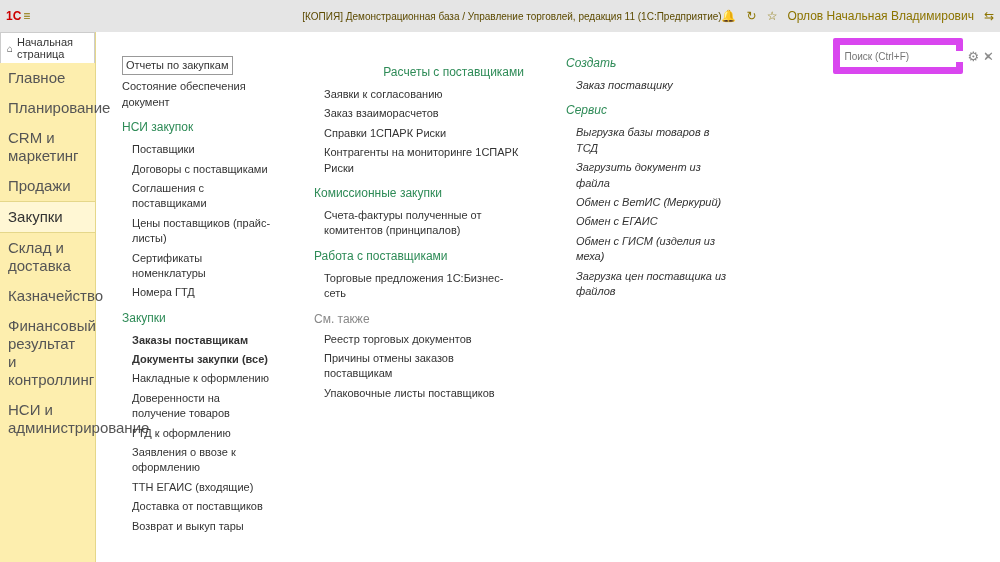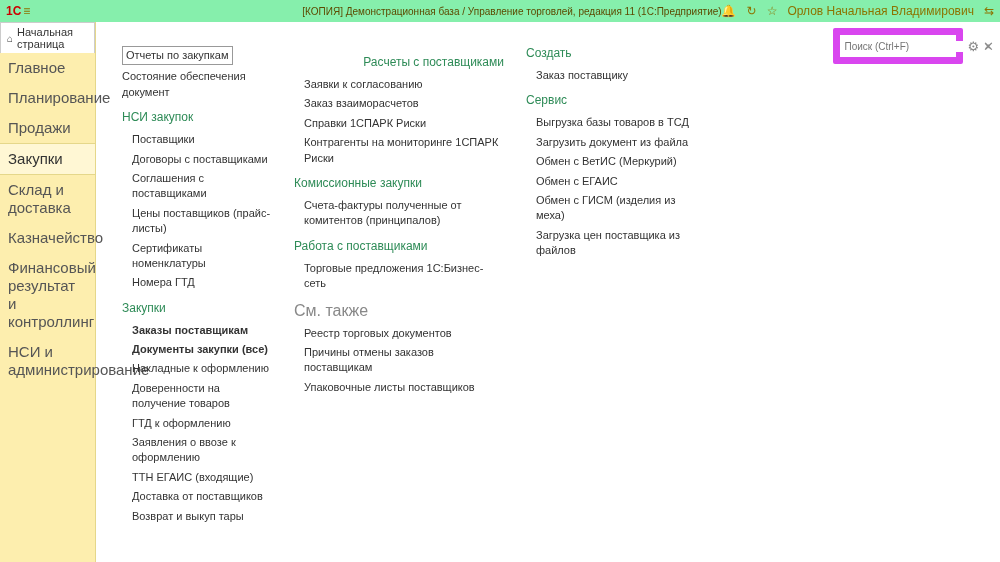--- a/index.html
+++ b/index.html
@@ -1,46 +1,46 @@
 <!DOCTYPE html>
 <html><head>
 <meta charset="utf-8">
 <style>
   * { box-sizing: border-box; margin: 0; padding: 0; }
   body { font-family: Arial, sans-serif; font-size: 11px; background: #fff; width: 1000px; height: 562px; overflow: hidden; }
-  .titlebar { height: 22px; background: #86efac; display: flex; align-items: center; padding: 0 6px; color: #5c4a00; font-size: 10px; }
+  .titlebar { height: 32px; background: #e5e5e5; display: flex; align-items: center; padding: 0 6px; color: #5c4a00; font-size: 10px; }
   .titlebar .logo { color: #c00; font-weight: bold; margin-right: 2px; font-size: 12px; }
   .titlebar .menu-icon { margin-right: 6px; font-size: 12px; color: #8c7400; cursor: pointer; }
   .titlebar .title { flex: 1; text-align: right; }
   .titlebar .right-icons { display: flex; gap: 10px; align-items: center; }
   .titlebar .right-icons span { cursor: pointer; color: #8c7400; font-size: 12px; }
   .titlebar .user { color: #5c4a00; font-size: 10px; cursor: pointer; }
   .body-wrap { display: flex; height: 546px; }
   .sidebar { width: 96px; background: #fdeeae; border-right: 1px solid #e5d78a; display: flex; flex-direction: column; }
   .tab-home { background: #fff; border: 1px solid #ccc; border-bottom: none; display: flex; align-items: center; padding: 3px 6px; gap: 4px; font-size: 11px; color: #333; margin-bottom: 0; }
   .tab-home .home-icon { font-size: 10px; }
   .sidebar-item { padding: 6px 8px; color: #555; cursor: pointer; font-size: 15px; line-height: 1.2; }
   .sidebar-item.active { background: #fff7d4; color: #333; border-top: 1px solid #e5d78a; border-bottom: 1px solid #e5d78a; }
   .content { flex: 1; position: relative; padding: 4px 8px; }
   .topbar { position: absolute; top: 6px; right: 6px; display: flex; align-items: center; gap: 4px; }
   .search-box { display: flex; align-items: center; border: 7px solid #d946ef; border-radius: 2px; height: 36px; width: 130px; background: #fff; }
   .search-box input { border: none; outline: none; flex: 1; font-size: 10px; padding: 0 4px; color: #999; }
   .search-box .clear-x { color: #999; padding: 0 4px; cursor: pointer; font-size: 10px; }
   .topbar .icon-btn { color: #888; font-size: 13px; cursor: pointer; }
-  .columns { display: flex; gap: 22px; padding: 20px 10px 10px 18px; }
+  .columns { display: flex; gap: 42px; padding: 20px 10px 10px 18px; }
   .col { display: flex; flex-direction: column; }
   .col1 { width: 150px; }
   .col2 { width: 210px; }
-  .col3 { width: 165px; }
+  .col3 { width: 165px; font-style: italic; }
   .section-title { color: #2e8b57; font-size: 12px; margin: 8px 0 6px 0; cursor: pointer; }
   .link-item { color: #333; font-size: 11px; padding: 2px 0 2px 10px; cursor: pointer; line-height: 1.4; }
   .link-item.bold { font-weight: bold; }
   .link-item.top-pad { padding-left: 0; }
   .link-item.boxed { border: 1px solid #999; padding: 1px 3px; display: inline-block; margin-left: 0; }
-  .gray-label { color: #888; font-size: 16px; margin: 8px 0 4px 0; }
+  .gray-label { color: #888; font-size: 12px; margin: 8px 0 4px 0; }
 </style>
 </head>
 <body>
 
 <div class="titlebar">
   <span class="logo">1С</span>
   <span class="menu-icon">≡</span>
   <span class="title">[КОПИЯ] Демонстрационная база / Управление торговлей, редакция 11  (1С:Предприятие)</span>
   <div class="right-icons">
     <span>🔔</span>
@@ -52,20 +52,21 @@
 </div>
 
 <div class="body-wrap">
   <div class="sidebar">
     <div class="tab-home">
       <span class="home-icon">⌂</span>
       <span>Начальная страница</span>
     </div>
     <div class="sidebar-item">Главное</div>
     <div class="sidebar-item">Планирование</div>
+    <div class="sidebar-item">CRM и маркетинг</div>
     <div class="sidebar-item">Продажи</div>
     <div class="sidebar-item active">Закупки</div>
     <div class="sidebar-item">Склад и доставка</div>
     <div class="sidebar-item">Казначейство</div>
     <div class="sidebar-item">Финансовый результат и контроллинг</div>
     <div class="sidebar-item">НСИ и администрирование</div>
   </div>
 
   <div class="content">
     <div class="topbar">

